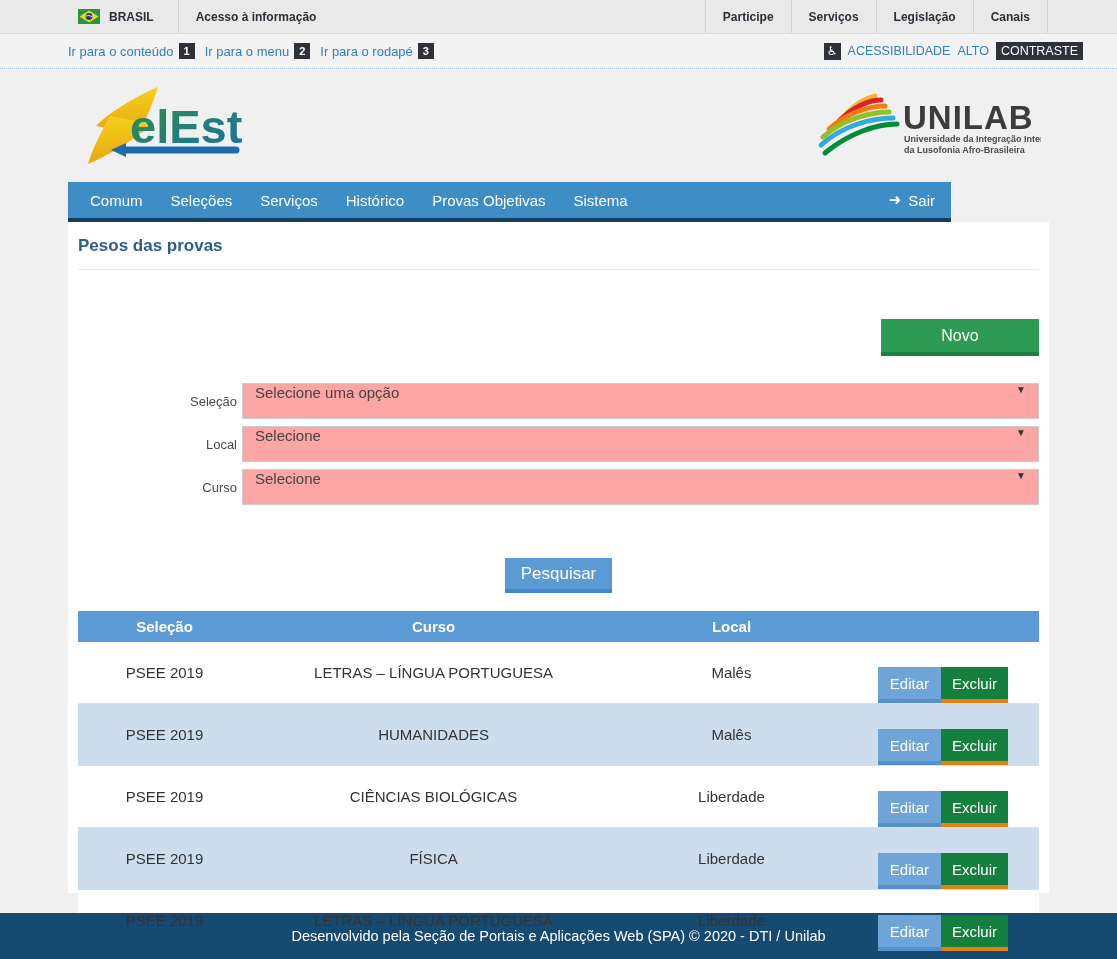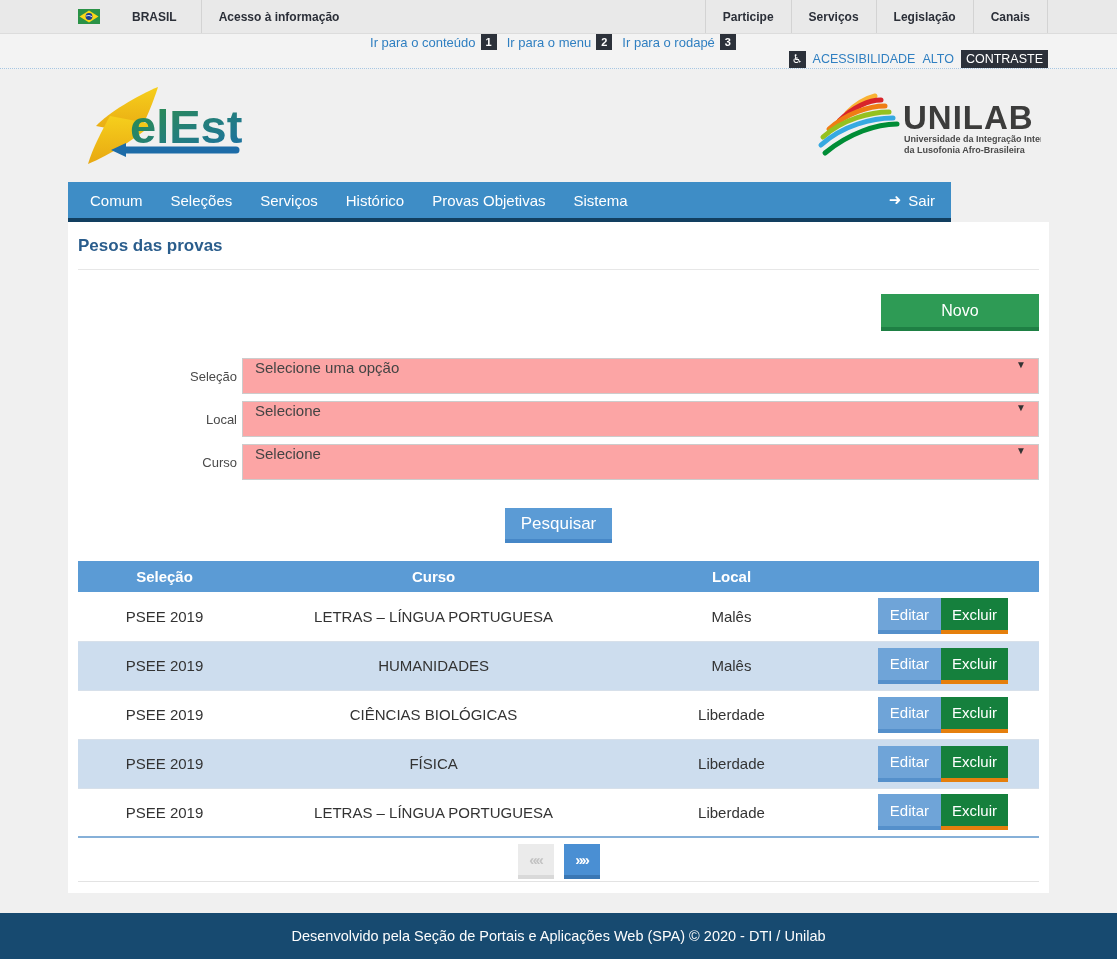--- a/index.html
+++ b/index.html
@@ -14,29 +14,29 @@
   .govbar {
     height:34px; background:#e9e9e9; border-bottom:1px solid #dcdcdc;
     display:flex; align-items:stretch; padding-left:60px; padding-right:69px;
   }
   .gov-left, .gov-right { display:flex; align-items:stretch; }
   .gov-right { margin-left:auto; }
   .gov-item {
     display:flex; align-items:center; padding:16px 17px;
     font-size:12px; font-weight:bold; color:#2b2f38; text-decoration:none; cursor:pointer;
   }
-  .gov-brand { padding:0 24px 0 18px;gap:23px; }
+  .gov-brand { padding:0 24px 0 18px; }
   .gov-sep { border-left:1px solid #d3d3d3; }
   .gov-right .gov-item { border-left:1px solid #d3d3d3; }
   .gov-right .gov-item:last-child { border-right:1px solid #d3d3d3; }
   .flag { width:22px; height:15px; margin-right:9px; flex:0 0 auto; }
   
   .accessbar {
     height:35px; background:#f3f3f3; border-bottom:1px dotted #a6c6e2;
-    display:flex; align-items:center; padding:0 69px 0 68px; font-size:13px;flex-direction:column;
+    display:flex; align-items:center; padding:0 34px 0 68px; font-size:13px;
   }
   .skip-links { display:flex; align-items:center; }
   .skip-link { color:#2f7fc1; text-decoration:none; cursor:pointer; }
   .skip-badge {
     display:inline-block; background:#2c313a; color:#fff; font-size:11px; font-weight:bold;
     padding:2px 5px; margin:0 10px 0 5px;
   }
   .access-right { margin-left:auto; display:flex; align-items:center; gap:7px; }
   .wheel-box {
     width:17px; height:17px; background:#2c313a; color:#fff; font-size:12px;
@@ -66,21 +66,21 @@
   .sair-arrow { font-size:15px; }
   
   .panel {
     width:981px; height:671px; margin-left:68px; background:#fff; padding:0 10px;
   }
   .page-title {
     font-size:17px; font-weight:bold; color:#2a5d8c;
     padding:14px 0 13px; border-bottom:1px solid #e7e7e7;
   }
   .toolbar { margin-top:24px; text-align:right; }
-  .btn { border:none; color:#fff; cursor:pointer; font-family:inherit; }
+  .btn { border:none; color:#fff; cursor:pointer; font-family:inherit;margin-top:25px; }
   .btn-novo {
     width:158px; height:37px; background:#2e9b55; border-bottom:4px solid #1e8044;
     font-size:16px;
   }
   
   .filter-form { margin-top:27px; display:flex; flex-direction:column; gap:7px; }
   .form-row { display:flex; align-items:center; }
   .form-label {
     width:164px; text-align:right; font-size:13px; color:#4a4a4a; padding-right:5px; flex:0 0 auto;
   }

